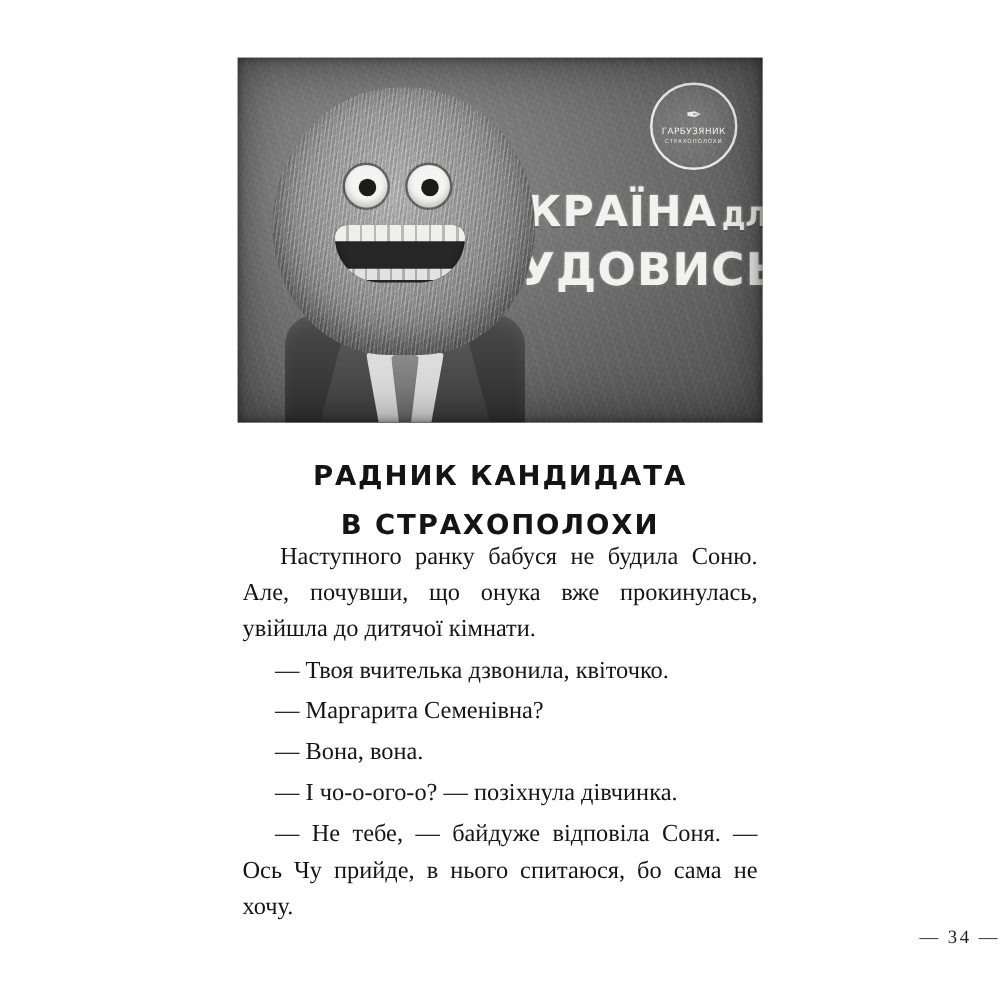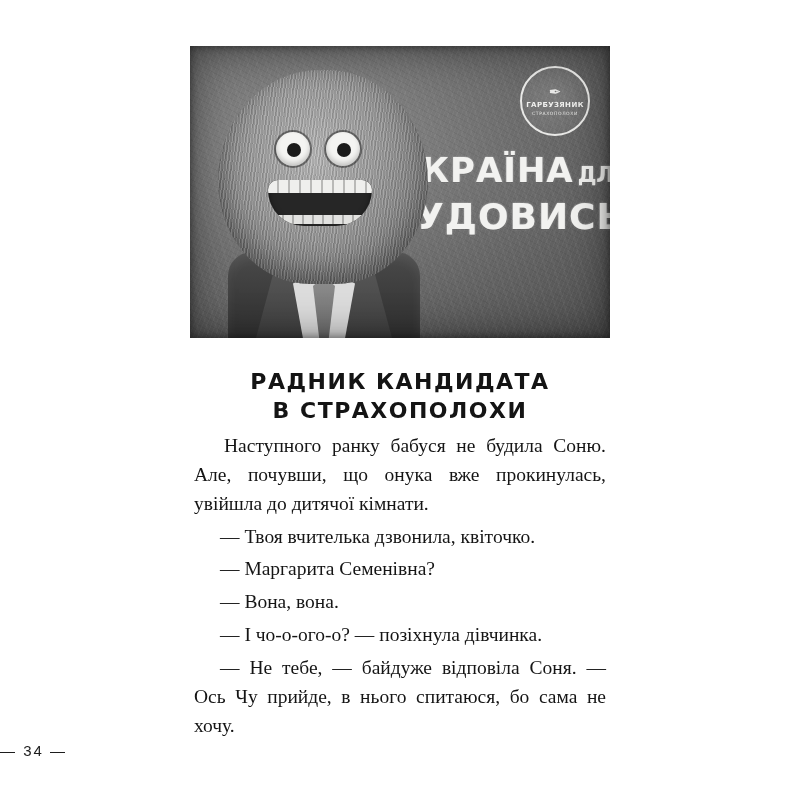--- a/index.html
+++ b/index.html
@@ -99,21 +99,21 @@
     font-family: "DejaVu Sans", sans-serif;
   }
   .stamp .mark {
     font-size: 15px;
     line-height: 12px;
     margin-bottom: 3px;
     opacity: 0.95;
   }
   .stamp .t1 {
     font-size: 7px;
-    font-weight: 700;
+    font-weight: 400;
     letter-spacing: 0.4px;
   }
   .stamp .t2 {
     font-size: 4.5px;
     letter-spacing: 0.6px;
     margin-top: 2px;
     opacity: 0.9;
   }
 
   
@@ -236,21 +236,21 @@
     right: 0;
     top: 352px;
     text-align: center;
     font-family: "DejaVu Sans", sans-serif;
     font-weight: 700;
     color: #141414;
     letter-spacing: 1.5px;
     line-height: 1.34;
     font-size: 22px;
   }
-  .chapter-title .l2 { display: block; }
+  .chapter-title .l2 { display: block; margin-top: 10px; }
 
   
   .body-text {
     position: absolute;
     left: 190px;
     top: 428px;
     width: 420px;
     font-size: 19.5px;
     line-height: 1.48;
     text-align: justify;
@@ -263,22 +263,22 @@
   .body-text p.dialogue {
     text-indent: 26px;
   }
 
   
   .page-number {
     position: absolute;
     left: 0;
     right: 0;
     top: 742px;
-    text-align: left;
-    font-family: Liberation Sans, sans-serif;
+    text-align: right;
+    font-family: Liberation Serif, serif;
     font-size: 15px;
     letter-spacing: 2px;
     color: #1d1d1d;
   }
 </style>
 </head>
 <body>
 
 <div class="page">
 

